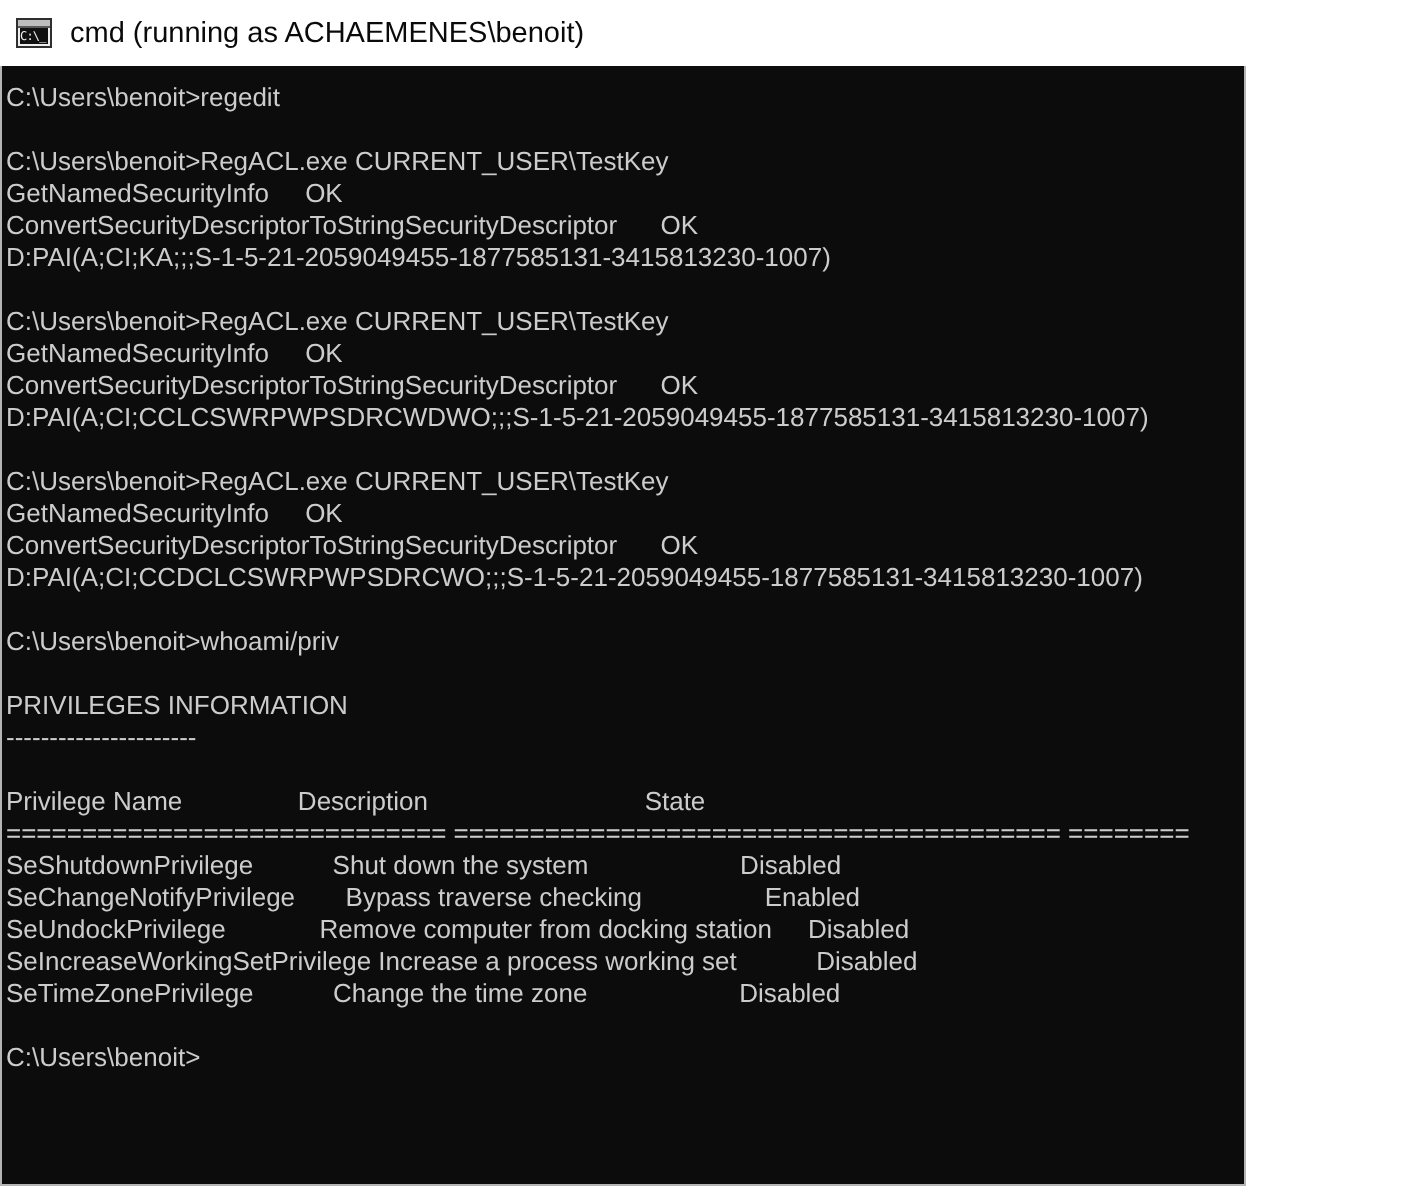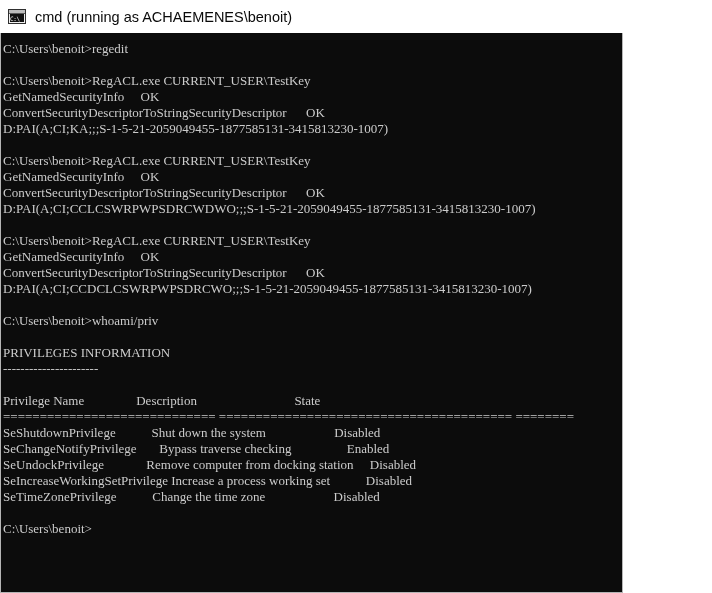--- a/index.html
+++ b/index.html
@@ -103,21 +103,21 @@
     font-size: 13px;
     line-height: 16px;
     color: #cccccc;
     white-space: pre;
     letter-spacing: 0px;
   }
 
   .line {
     height: 16px;
     white-space: pre;
-    font-family: Liberation Serif, serif;
+    font-family: Liberation Sans, sans-serif;
     font-size: 13px;
     line-height: 16px;
     color: #cccccc;
   }
   .line.blank { color: transparent; }
 </style>
 </head>
 <body>
 
 <div id="window">

